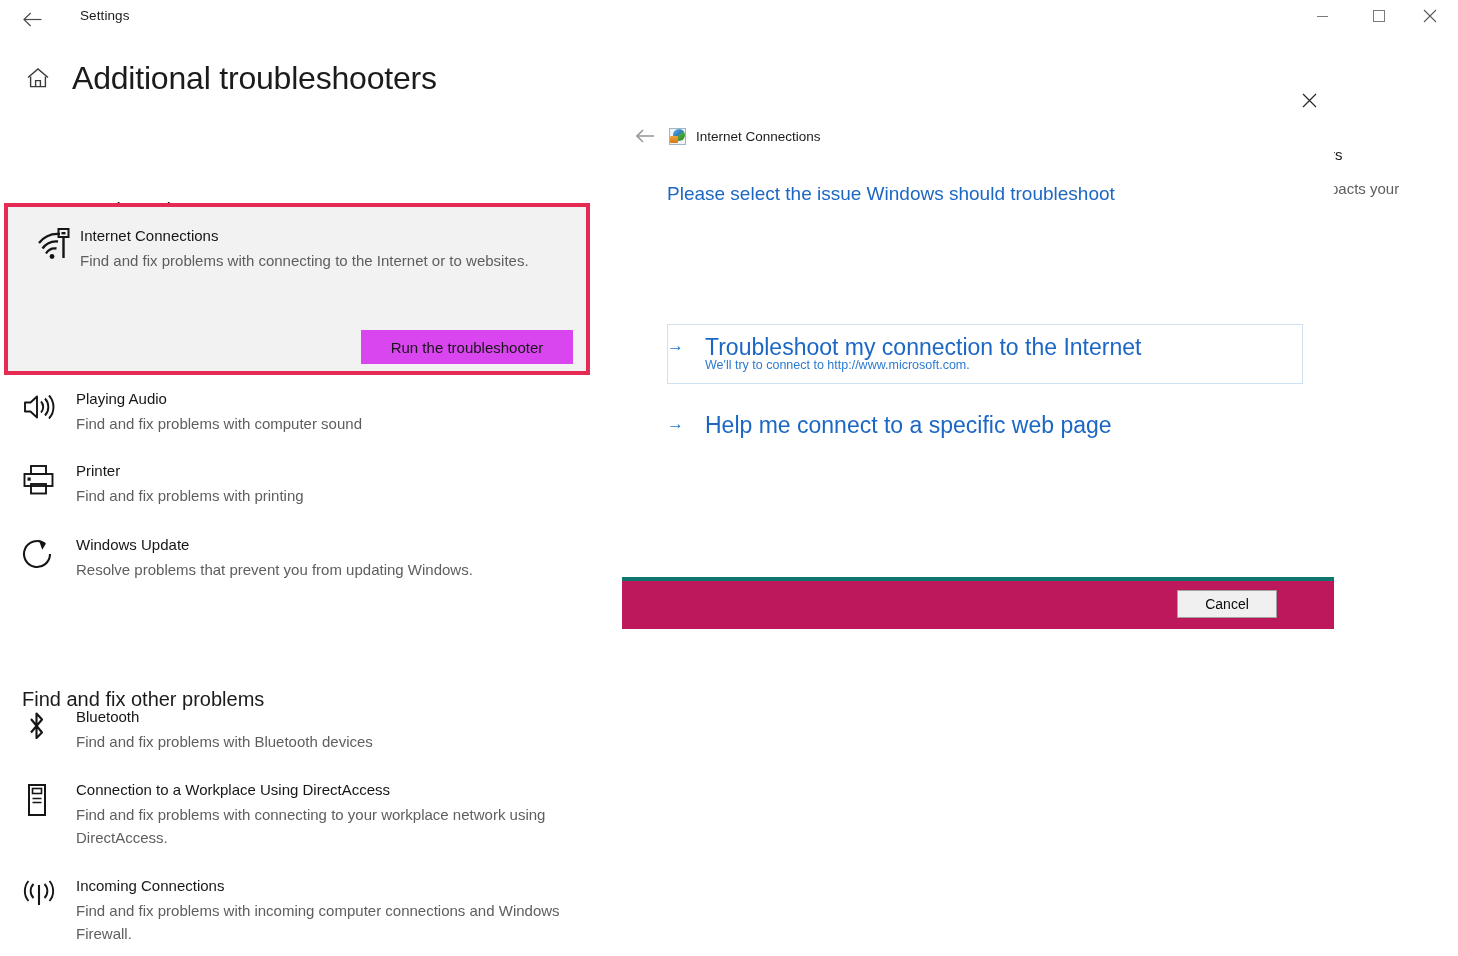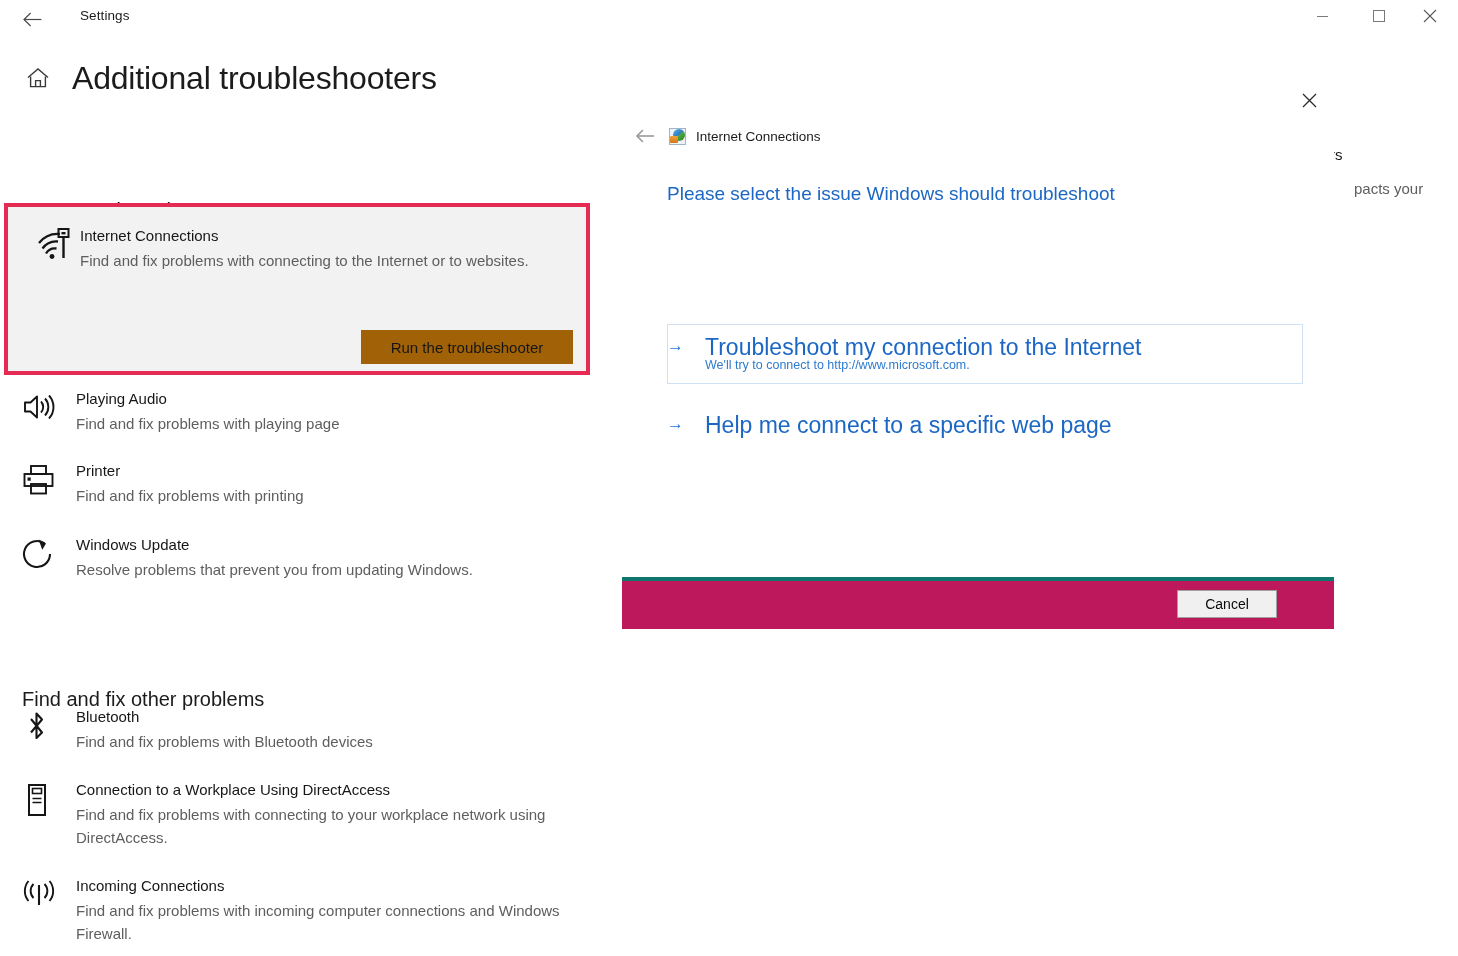--- a/index.html
+++ b/index.html
@@ -73,21 +73,21 @@
   .card-title{
     position:absolute;left:72px;top:20px;
     font-size:15px;color:#161616;
   }
   .card-desc{
     position:absolute;left:72px;top:43px;width:470px;
     font-size:15px;color:#5e5e5e;line-height:1.5;
   }
   .run-btn{
     position:absolute;left:353px;top:123px;width:212px;height:34px;
-    background:#a16207;border:none;
+    background:#d946ef;border:none;
     font-family:inherit;font-size:15px;color:#161616;
     display:flex;align-items:center;justify-content:center;
     cursor:pointer;
   }
 
   
   .ts-row{
     position:absolute;left:22px;width:560px;
   }
   .ts-row .ic{
@@ -105,21 +105,21 @@
   #row-audio{top:390px;}
   #row-printer{top:462px;}
   #row-update{top:536px;}
   #row-bt{top:708px;}
   #row-da{top:781px;}
   #row-inc{top:877px;}
 
   
   .occl{position:absolute;font-family:inherit;}
   #occl-1{left:1330px;top:146px;font-size:15px;color:#161616;}
-  #occl-2{left:1330px;top:180px;font-size:15px;color:#5e5e5e;margin-left:24px;}
+  #occl-2{left:1330px;top:180px;font-size:15px;color:#5e5e5e;}
 
   
   .dlg{
     position:absolute;left:622px;top:80px;width:712px;height:545px;
     background:#ffffff;
   }
   .dlg-close{
     position:absolute;right:8px;top:5px;width:34px;height:30px;
     display:flex;align-items:center;justify-content:center;
     color:#2b2b2b;font-size:17px;cursor:pointer;
@@ -248,21 +248,21 @@
 <div class="ts-row" id="row-audio">
   <span class="ic">
     <svg width="34" height="30" viewBox="0 0 34 30" aria-hidden="true">
       <path d="M3 10.5 H8.5 L15 4.5 V25.5 L8.5 19.5 H3 Z" fill="none" stroke="#151515" stroke-width="1.9" stroke-linejoin="round"></path>
       <path d="M19 9.5 A8 8 0 0 1 19 20.5" fill="none" stroke="#151515" stroke-width="1.9"></path>
       <path d="M23 6.5 A12.5 12.5 0 0 1 23 23.5" fill="none" stroke="#151515" stroke-width="1.9"></path>
       <path d="M27 3.5 A17 17 0 0 1 27 26.5" fill="none" stroke="#151515" stroke-width="1.9"></path>
     </svg>
   </span>
   <div class="tt">Playing Audio</div>
-  <div class="dd">Find and fix problems with playing page</div>
+  <div class="dd">Find and fix problems with computer sound</div>
 </div>
 
 <div class="ts-row" id="row-printer">
   <span class="ic">
     <svg width="34" height="32" viewBox="0 0 34 32" aria-hidden="true">
       <rect x="9" y="2" width="15" height="8" fill="none" stroke="#151515" stroke-width="1.9"></rect>
       <rect x="2.5" y="10" width="28" height="12" fill="none" stroke="#151515" stroke-width="1.9"></rect>
       <rect x="9" y="20" width="15" height="9.5" fill="none" stroke="#151515" stroke-width="1.9"></rect>
       <rect x="5.5" y="13.5" width="3.2" height="3.2" fill="#151515"></rect>
     </svg>

